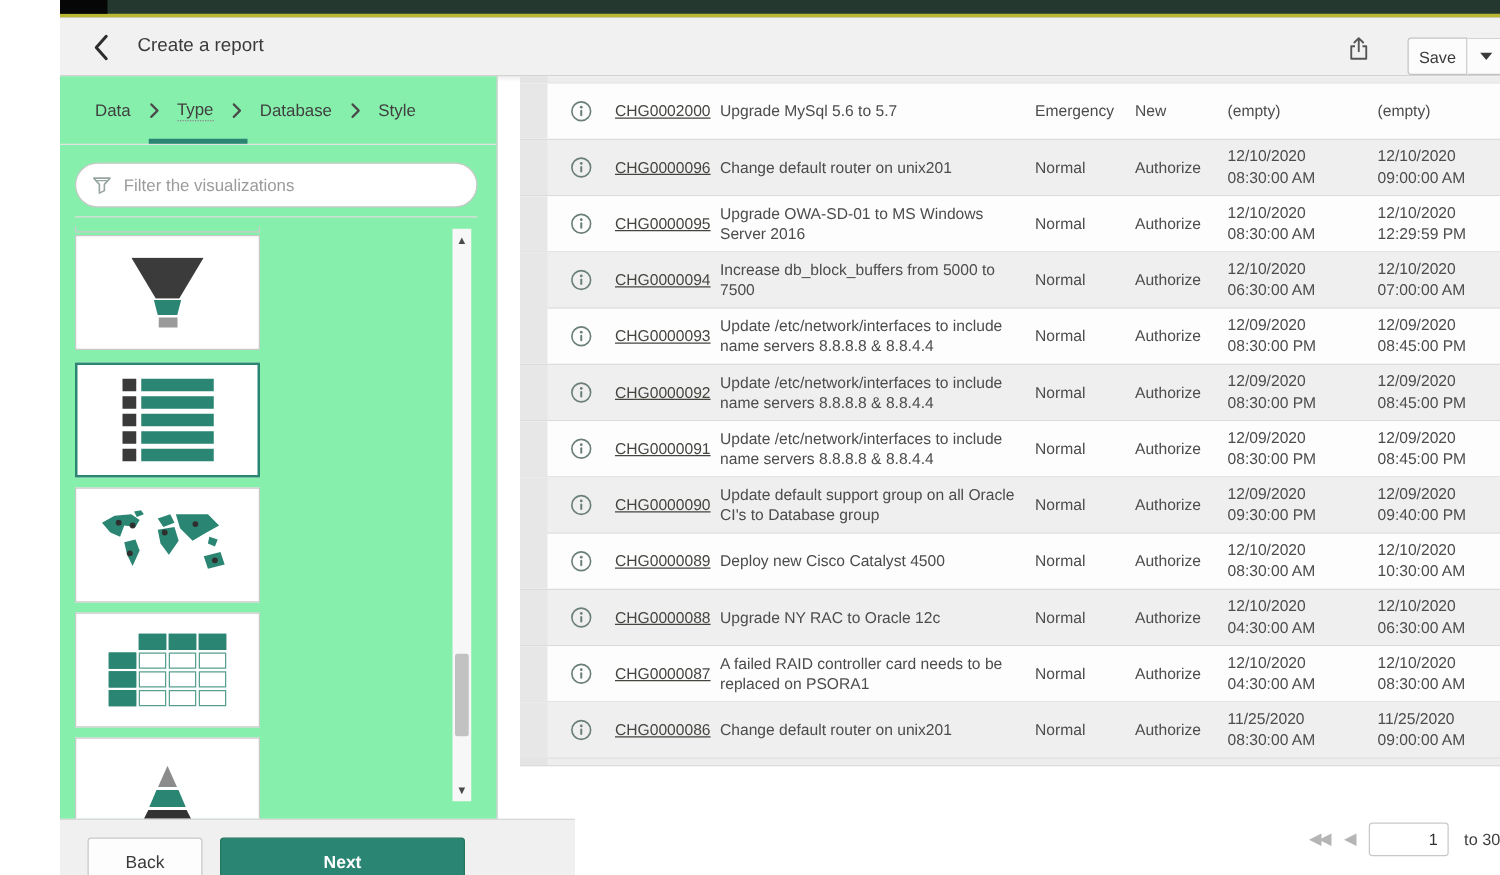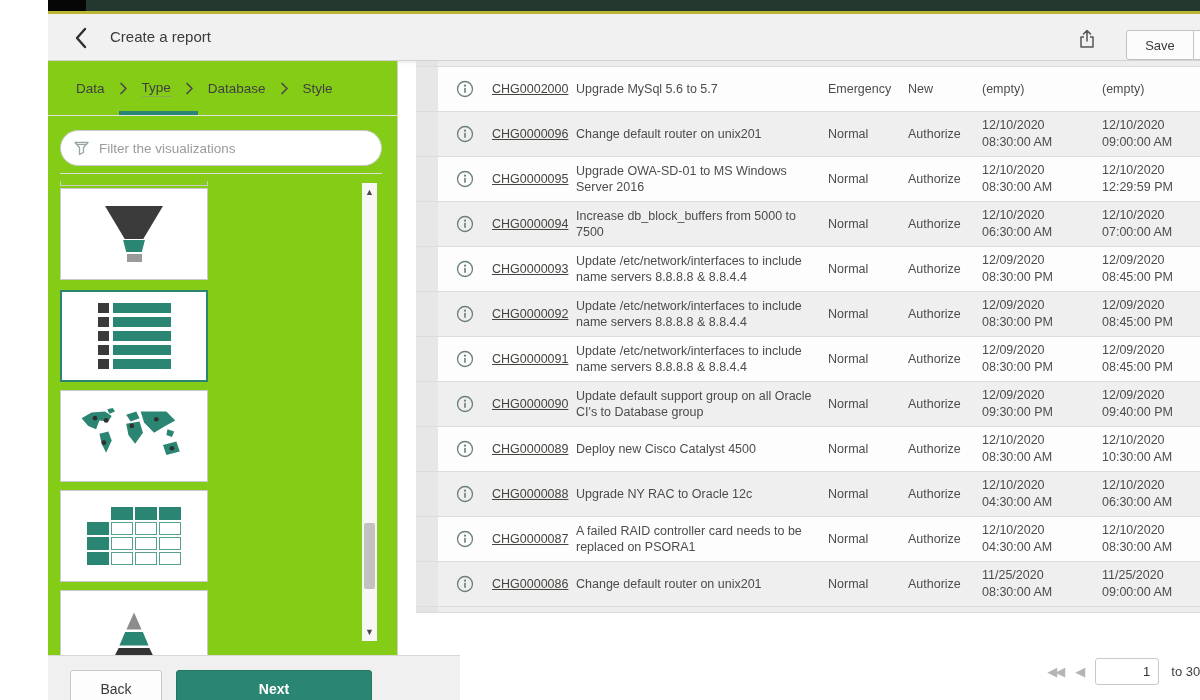--- a/index.html
+++ b/index.html
@@ -15,30 +15,30 @@
   
   .app-header { position:absolute; left:0; top:14px; width:1200px; height:47px;
                 background:#f1f1f1; border-bottom:1px solid #d2d2d2;
                 box-shadow:0 2px 3px rgba(0,0,0,0.07); }
   .back-btn { position:absolute; left:18px; top:10px; width:28px; height:28px; cursor:pointer;
               display:flex; align-items:center; justify-content:center; }
   .page-title { position:absolute; left:62px; top:14px; font-size:15px; color:#3a3a3a; }
   .share-btn { position:absolute; left:1026px; top:12px; width:26px; height:26px;
                display:flex; align-items:center; justify-content:center; cursor:pointer; }
   .save-split { position:absolute; left:1078px; top:16px; height:30px; display:flex; }
-  .save-main { width:68px; height:30px; background:#fcfcfc; border:1px solid #c3c3c3;
+  .save-main { width:48px; height:30px; background:#fcfcfc; border:1px solid #c3c3c3;
                border-radius:3px 0 0 3px; font-size:13px; color:#3a3a3a; cursor:pointer; }
   .save-caret { width:30px; height:30px; background:#fcfcfc; border:1px solid #c3c3c3; border-left:none;
                 border-radius:0 3px 3px 0; display:flex; align-items:center; justify-content:center; cursor:pointer; }
   .cut-teal-btn { position:absolute; left:1187px; top:16px; width:20px; height:30px;
                   background:#2a8573; border-radius:3px 0 0 3px; cursor:pointer; }
 
   
   .sidebar { position:absolute; left:0; top:61px; width:350px; height:639px;
-             background:#84cc16; border-right:1px solid #d0d0d0; }
+             background:#86efac; border-right:1px solid #d0d0d0; }
   .wizard { position:relative; height:55px; border-bottom:1px solid #e2e2e2;
             display:flex; align-items:center; padding-left:28px; gap:14px; }
   .step { font-size:13.5px; color:#3f3f3f; cursor:pointer; }
   .step.active { border-bottom:1px dotted #8a8a8a; padding-bottom:1px;text-align:right; }
   .step-chevron { display:flex; align-items:center; }
   .active-bar { position:absolute; left:71px; bottom:0; width:79px; height:4px; background:#2a8573; }
 
   .filter-wrap { position:absolute; left:12px; top:69px; width:322px; height:36px;
                  border:1px solid #c8c8c8; border-radius:18px; background:#fff;
                  display:flex; align-items:center; padding:0 12px; gap:9px; }

